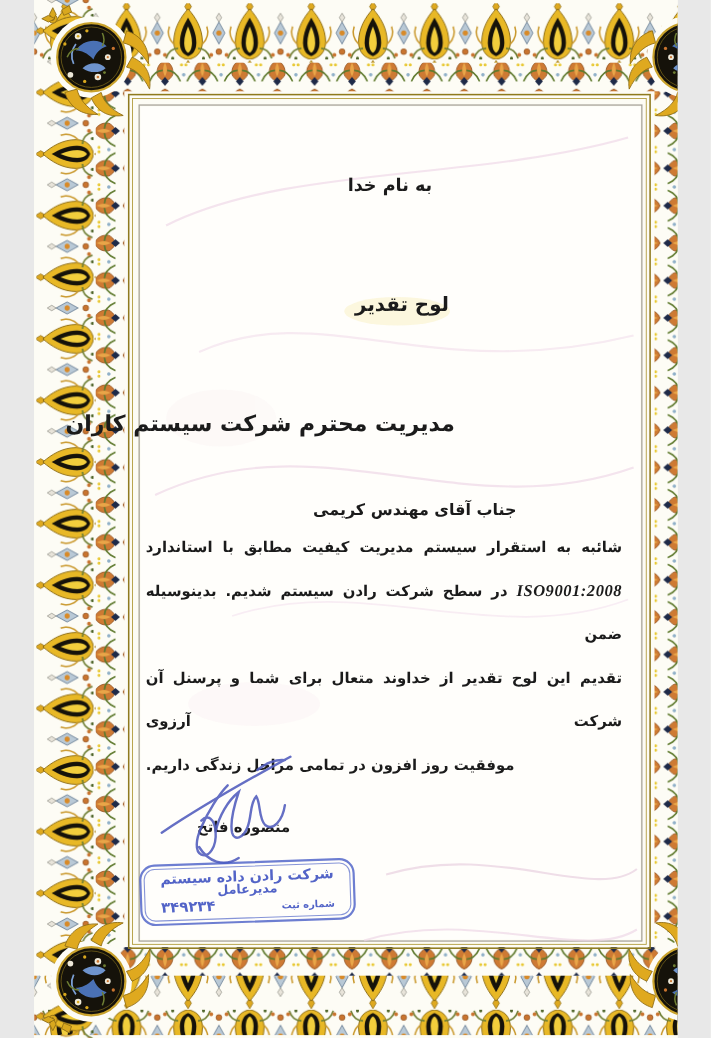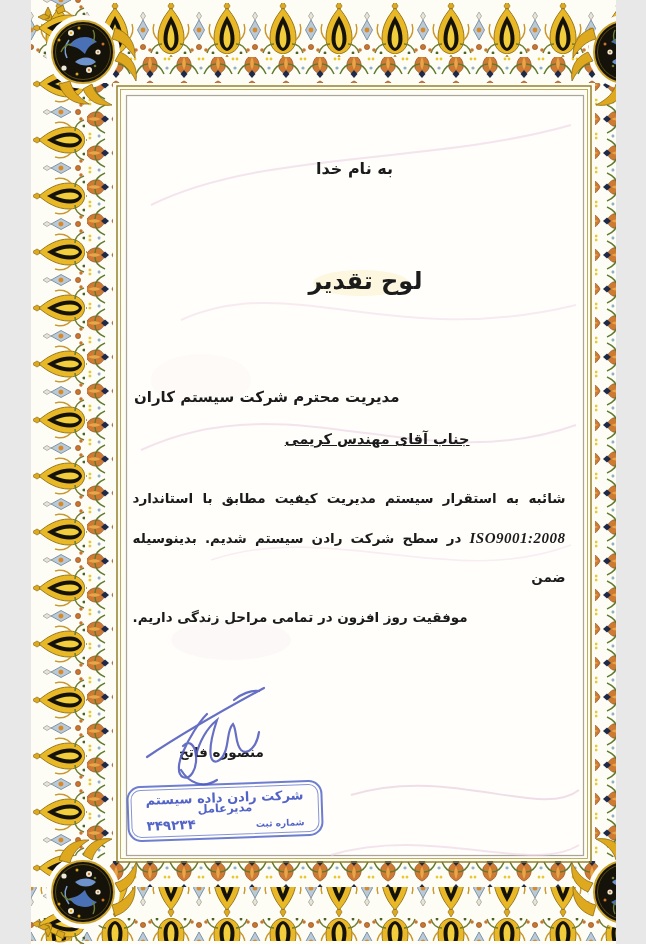--- a/index.html
+++ b/index.html
@@ -7,23 +7,23 @@
     position:relative; width:585px; height:944px;
     background:#FDFCF5; overflow:hidden; margin:0 auto;
     font-family:"DejaVu Sans", sans-serif;
   }
   .border-svg { position:absolute; left:0; top:0; z-index:1; }
   .sig-svg { position:absolute; left:0; top:0; z-index:3; pointer-events:none; }
 
   .txt { position:absolute; z-index:2; color:#1b1b1b; font-weight:bold; direction:rtl; }
 
   .bism   { top:159px; left:96px; width:456px; text-align:center; font-size:16px; letter-spacing:1px; }
-  .title  { top:267px; left:96px; width:456px; text-align:center; font-size:24px; letter-spacing:1px; transform:translateX(11px); }
-  .head1  { top:373px; right:216px; font-size:15px; white-space:nowrap;margin-top:15px; }
-  .head2  { top:431px; right:146px; font-size:14.5px; white-space:nowrap;text-decoration:underline; }
+  .title  { top:267px; left:96px; width:456px; text-align:center; font-size:18px; letter-spacing:1px; transform:translateX(11px); }
+  .head1  { top:373px; right:202px; font-size:20px; white-space:nowrap; }
+  .head2  { top:456px; right:146px; font-size:14.5px; white-space:nowrap; }
 
   .bodyblock { top:479px; left:102px; width:433px; }
   .bline {
     direction:rtl; font-size:13.5px; font-weight:bold; line-height:39.5px;
     text-align:justify; text-align-last:justify; white-space:normal;
   }
   .bline.lastline { text-align:left; text-align-last:left; }
   .iso {
     font-family:"Liberation Serif", serif; font-style:italic; font-weight:bold;
     font-size:15px; letter-spacing:0.5px;margin-top:35px;
@@ -203,20 +203,21 @@
 
   <div class="txt title">لوح تقدیر</div>
 
   <div class="txt head1">مدیریت محترم شرکت سیستم کاران</div>
 
   <div class="txt head2">جناب آقای مهندس کریمی</div>
 
   <div class="txt bodyblock">
     <div class="bline">شائبه به استقرار سیستم مدیریت کیفیت مطابق با استاندارد</div>
     <div class="bline"><span class="iso">ISO9001:2008</span> <span>در سطح شرکت رادن سیستم شدیم. بدینوسیله ضمن</span></div>
+    <div class="bline">تقدیم این لوح تقدیر از خداوند متعال برای شما و پرسنل آن شرکت آرزوی</div>
     <div class="bline lastline">موفقیت روز افزون در تمامی مراحل زندگی داریم.</div>
   </div>
 
   <svg class="sig-svg" width="646" height="944" viewBox="0 0 646 944">
     <g fill="none" stroke="#5560BF" stroke-width="2.2" stroke-linecap="round" opacity="0.9">
       <path d="M116,757 C152,733 196,708 233,688"></path>
       <path d="M176,714 C168,722 158,738 152,752 C147,763 146,774 152,777 C159,780 166,770 165,756 C164,744 158,740 152,746"></path>
       <path d="M165,756 C168,742 176,728 186,720 C182,732 178,748 180,757 C182,765 190,762 194,752 C198,742 196,730 202,724 C206,730 204,744 210,750 C217,756 226,746 228,732"></path>
       <path d="M150,770 C158,783 172,789 186,780"></path>
       <path d="M203,700 C210,694 220,690 228,691"></path>

